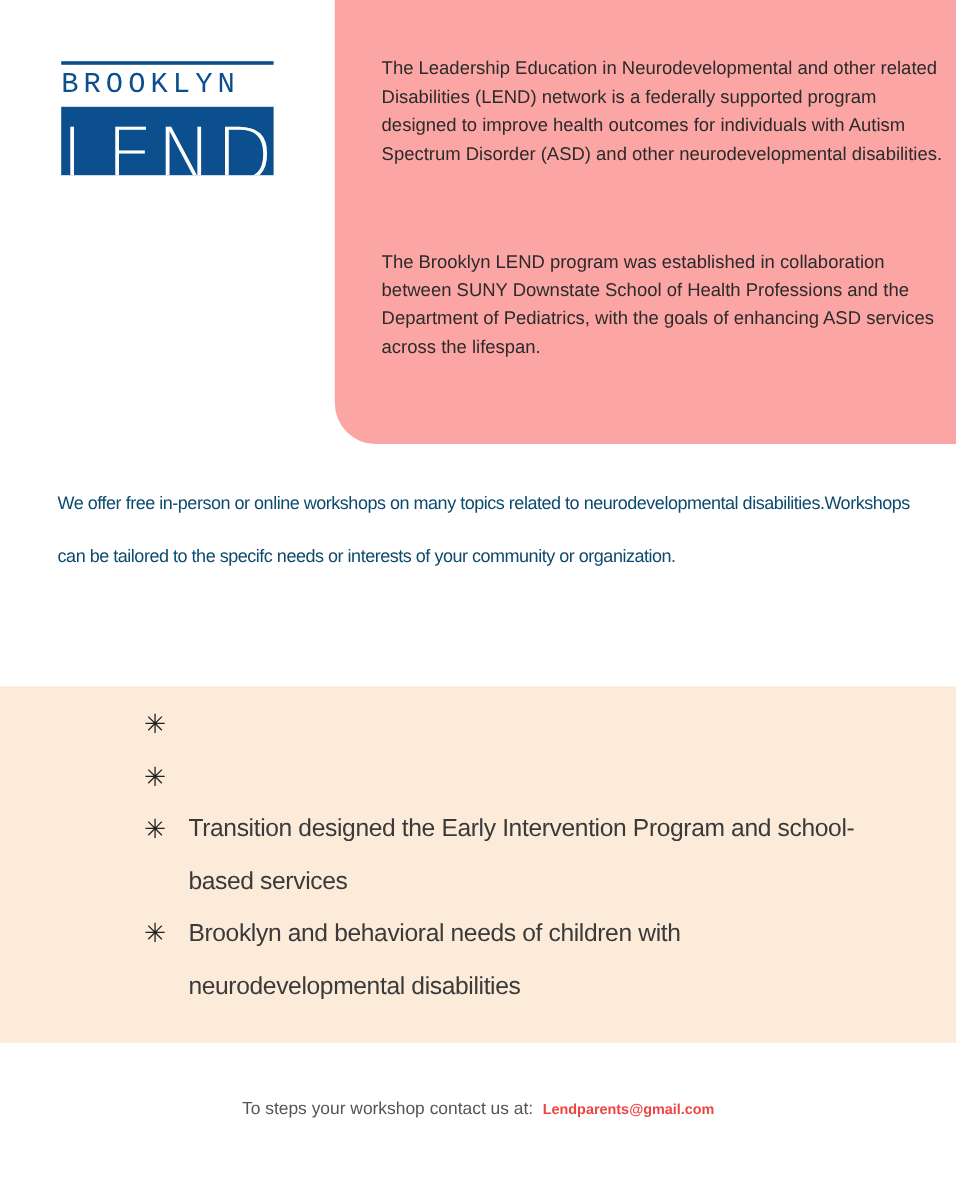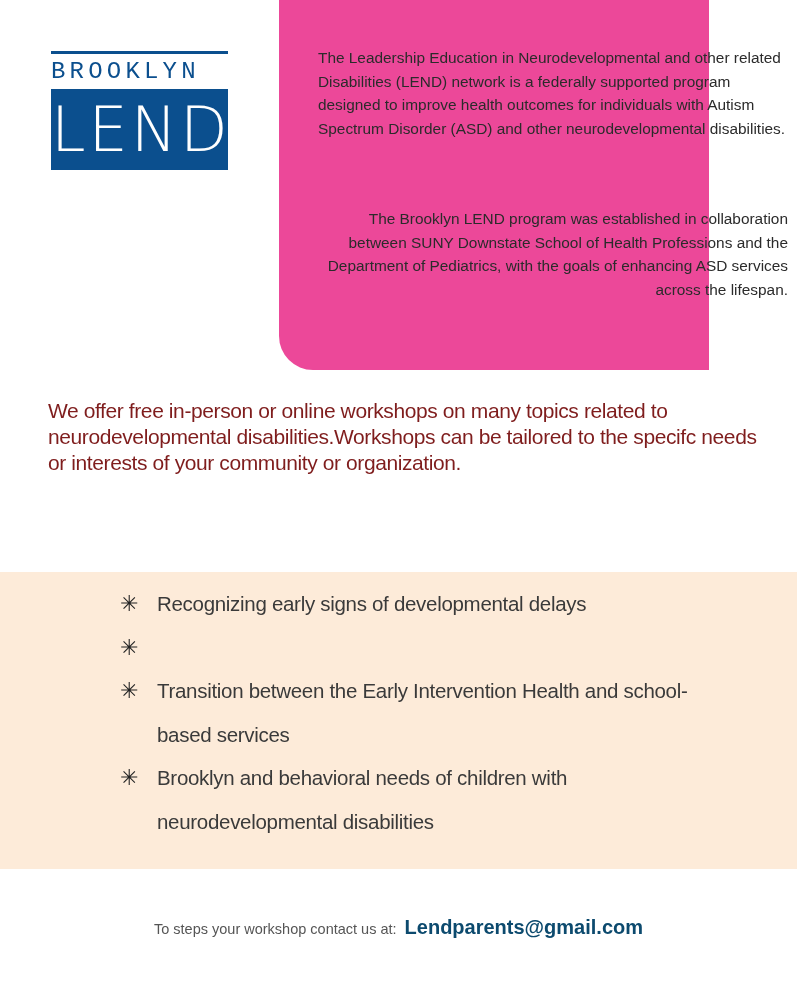--- a/index.html
+++ b/index.html
@@ -11,52 +11,52 @@
     }
     .logo { position: absolute; left: 51px; top: 51px; width: 177px; }
     .logo-rule { height: 3px; background: #0b4f8e; width: 177px; }
     .logo-top {
       margin-top: 6px; height: 24px; line-height: 24px;
       color: #0b4f8e; font-size: 24px; letter-spacing: 4.2px;
       font-family: Liberation Mono, monospace; font-weight: 300;
       white-space: nowrap;
     }
     .logo-box {
-      margin-top: 5px; height: 81px; background: #0b4f8e; color: #ffffff;
+      margin-top: 5px; height: 57px; background: #0b4f8e; color: #ffffff;
       font-family: "DejaVu Sans", sans-serif; font-size: 62px; line-height: 82px;
       letter-spacing: 3px; padding-left: 0px; overflow: hidden; white-space: nowrap;
       font-weight: 300;
     }
     .info-panel {
-      position: absolute; left: 279px; top: 0; width: 430px; height: 370px;
-      background: #ec4899; border-bottom-left-radius: 34px;
+      position: absolute; left: 279px; top: 0; width: 518px; height: 370px;
+      background: #fca5a5; border-bottom-left-radius: 34px;
     }
     .info-panel p {
       margin: 0; position: absolute; left: 39px; width: 470px;
       font-size: 15.4px; line-height: 23.5px; color: #2b2b2b;
     }
     .info-p1 { top: 46px; }
-    .info-p2 { top: 207px; text-align: right; }
+    .info-p2 { top: 207px; }
     .intro {
       position: absolute; left: 48px; top: 398px; width: 720px;
-      font-size: 21px; line-height: 26px; color: #7f1d1d;
+      font-size: 15px; line-height: 44px; color: #0c4a6e;
       letter-spacing: -0.4px;
     }
     .topics {
       position: absolute; left: 0; top: 572px; width: 797px; height: 297px;
       background: #fdebd9;
     }
     .topics ul { list-style: none; margin: 0; padding: 0; position: absolute; left: 120px; top: 10px; width: 620px; }
     .topics li { display: flex; align-items: flex-start; font-size: 20.5px; line-height: 43.5px; color: #3a3a3a; letter-spacing: -0.3px; }
     .topics .star { width: 37px; flex: 0 0 37px; font-size: 22px; color: #222; line-height: 43.5px; }
     .contact {
       position: absolute; left: 0; top: 916px; width: 797px; text-align: center;
       font-size: 14.5px; color: #555555;
     }
-    .contact .email { font-weight: bold; color: #0c4a6e; font-size: 20px; margin-left: 8px; }
+    .contact .email { font-weight: bold; color: #ef4444; font-size: 12px; margin-left: 8px; }
   </style>
 </head>
 <body>
 
 <div class="logo">
   <div class="logo-rule"></div>
   <div class="logo-top">BROOKLYN</div>
   <div class="logo-box">LEND</div>
 </div>
 
@@ -64,28 +64,27 @@
   <p class="info-p1">The Leadership Education in Neurodevelopmental and other related Disabilities (LEND) network is a federally supported program designed to improve health outcomes for individuals with Autism Spectrum Disorder (ASD) and other neurodevelopmental disabilities.</p>
   <p class="info-p2">The Brooklyn LEND program was established in collaboration between SUNY Downstate School of Health Professions and the Department of Pediatrics, with the goals of enhancing ASD services across the lifespan.</p>
 </div>
 
 <div class="intro">We offer free in-person or online workshops on many topics related to neurodevelopmental disabilities.Workshops can be tailored to the specifc needs or interests of your community or organization.</div>
 
 <div class="topics">
   <ul>
     <li>
       <span class="star">✳</span>
-      <span>Recognizing early signs of developmental delays</span>
     </li>
     <li>
       <span class="star">✳</span>
     </li>
     <li>
       <span class="star">✳</span>
-      <span>Transition between the Early Intervention Health and school-based services</span>
+      <span>Transition designed the Early Intervention Program and school-based services</span>
     </li>
     <li>
       <span class="star">✳</span>
       <span>Brooklyn and behavioral needs of children with neurodevelopmental disabilities</span>
     </li>
   </ul>
 </div>
 
 <div class="contact">
   <span>To steps your workshop contact us at:</span><span class="email">Lendparents@gmail.com</span>

